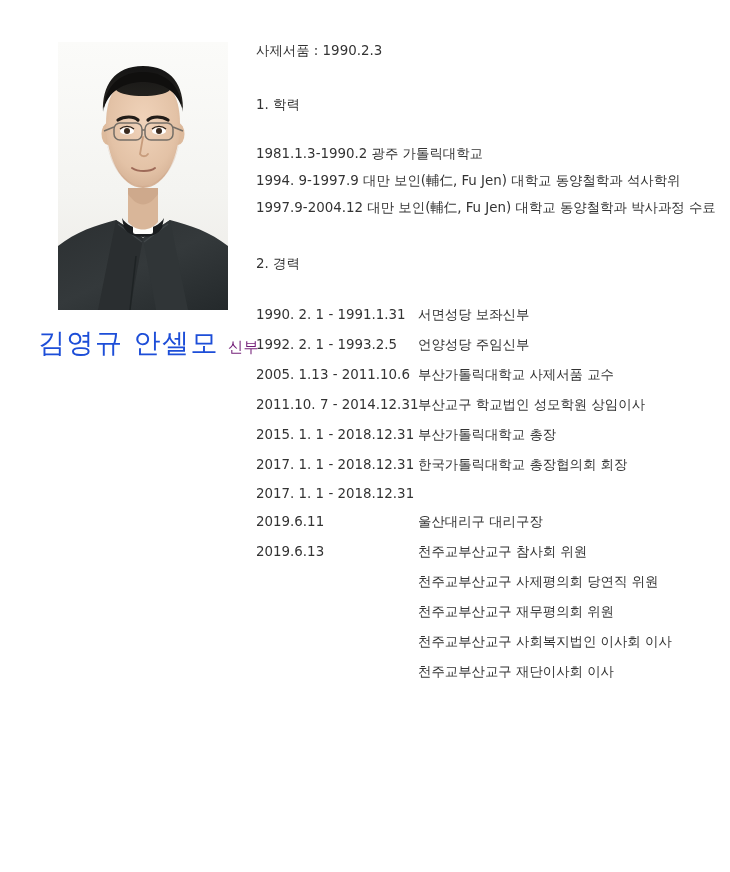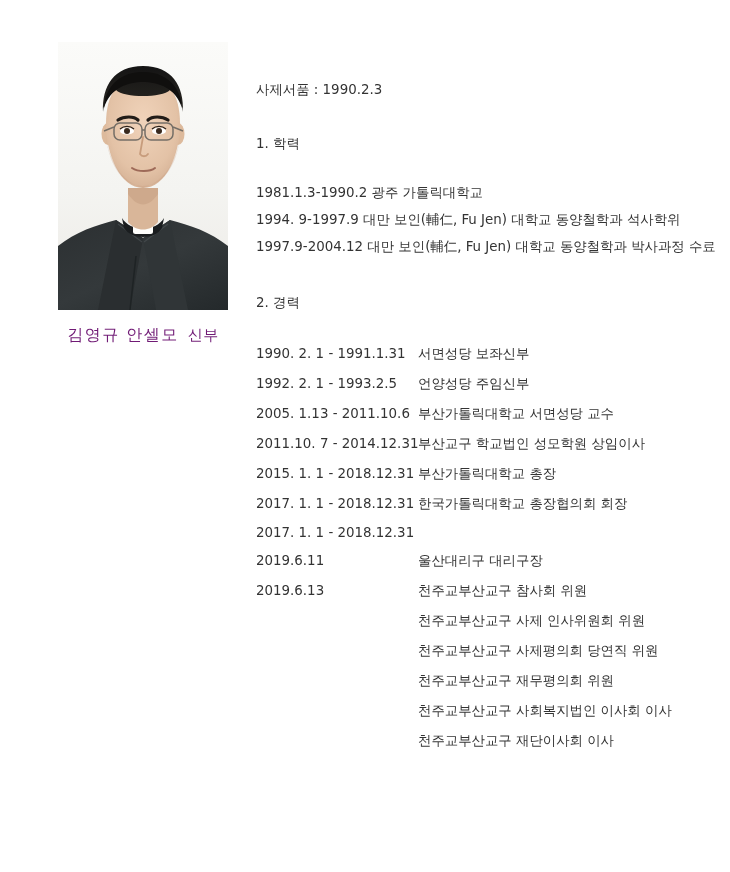--- a/index.html
+++ b/index.html
@@ -36,38 +36,37 @@
 
   .name-caption {
     position: absolute;
     left: -20px;
     top: 283px;
     width: 210px;
     text-align: center;
     white-space: nowrap;
   }
   .name-main {
-    font-size: 16px;
+    font-size: 27px;
     letter-spacing: 1.5px;
-    color: #701a75;
+    color: #1d4ed8;
   }
   .name-title {
     font-size: 15px;
     letter-spacing: 0.5px;
     color: #701a75;
     margin-left: 9px;
   }
 
   
   .content {
     position: absolute;
     left: 256px;
     top: 44px;
     width: 470px;
-    margin-top: 39px;
   }
   .line {
     font-size: 13.4px;
     line-height: 14px;
     white-space: nowrap;
     color: #333333;
   }
   .ordination {
     margin-bottom: 38px;
   }
@@ -208,21 +207,21 @@
     <div class="career-row">
       <span class="career-period">1990. 2. 1 -  1991.1.31</span>
       <span class="career-desc">서면성당 보좌신부</span>
     </div>
     <div class="career-row">
       <span class="career-period">1992. 2. 1 -  1993.2.5</span>
       <span class="career-desc">언양성당 주임신부</span>
     </div>
     <div class="career-row">
       <span class="career-period">2005. 1.13 - 2011.10.6</span>
-      <span class="career-desc">부산가톨릭대학교 서면성당 교수</span>
+      <span class="career-desc">부산가톨릭대학교 사제서품 교수</span>
     </div>
     <div class="career-row">
       <span class="career-period">2011.10. 7 - 2014.12.31</span>
       <span class="career-desc">부산교구 학교법인 성모학원 상임이사</span>
     </div>
     <div class="career-row">
       <span class="career-period">2015. 1. 1 -  2018.12.31</span>
       <span class="career-desc">부산가톨릭대학교 총장</span>
     </div>
     <div class="career-row">
@@ -235,24 +234,20 @@
     <div class="career-row">
       <span class="career-period">2019.6.11</span>
       <span class="career-desc">울산대리구 대리구장</span>
     </div>
     <div class="career-row">
       <span class="career-period">2019.6.13</span>
       <span class="career-desc">천주교부산교구 참사회 위원</span>
     </div>
     <div class="career-row">
       <span class="career-period"></span>
-      <span class="career-desc">천주교부산교구 사제 인사위원회 위원</span>
-    </div>
-    <div class="career-row">
-      <span class="career-period"></span>
       <span class="career-desc">천주교부산교구 사제평의회 당연직 위원</span>
     </div>
     <div class="career-row">
       <span class="career-period"></span>
       <span class="career-desc">천주교부산교구 재무평의회 위원</span>
     </div>
     <div class="career-row">
       <span class="career-period"></span>
       <span class="career-desc">천주교부산교구 사회복지법인 이사회 이사</span>
     </div>

